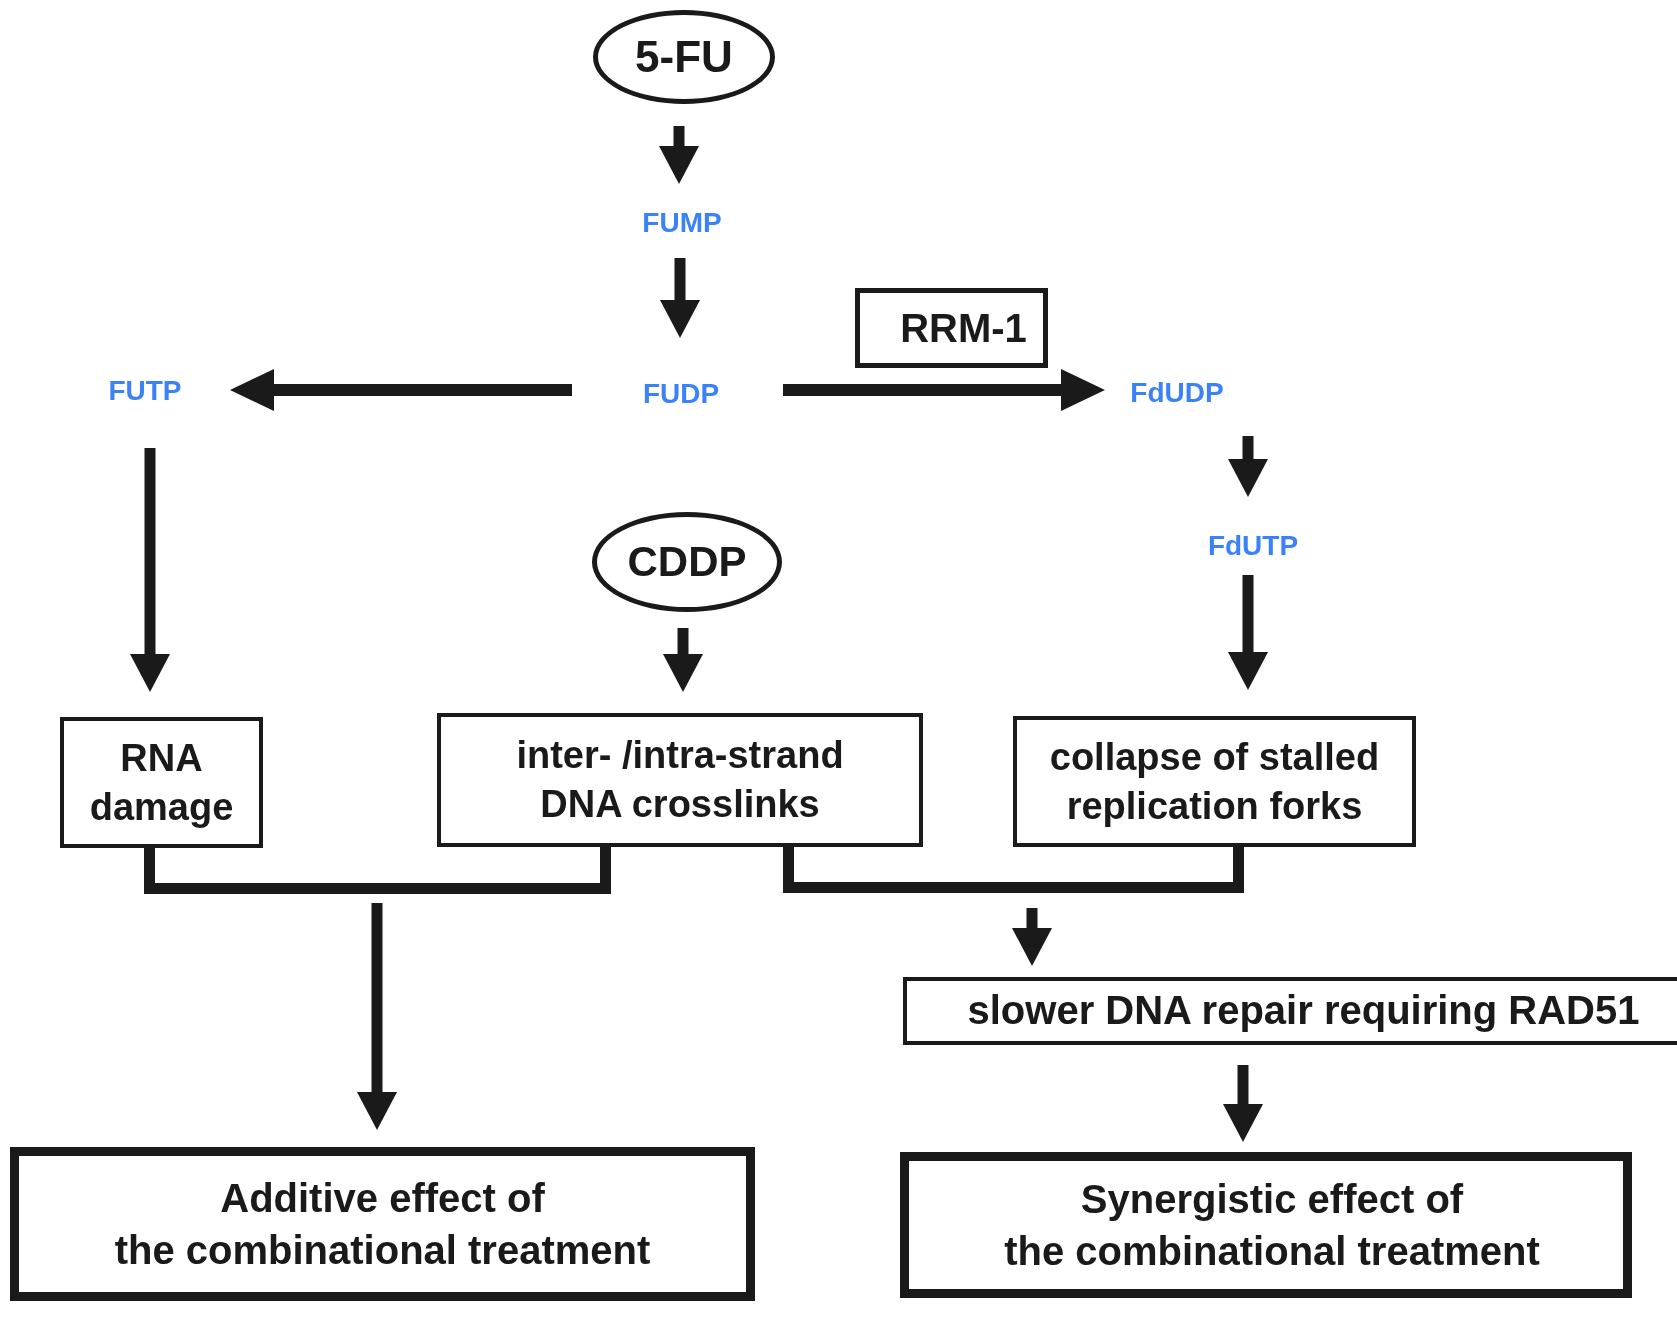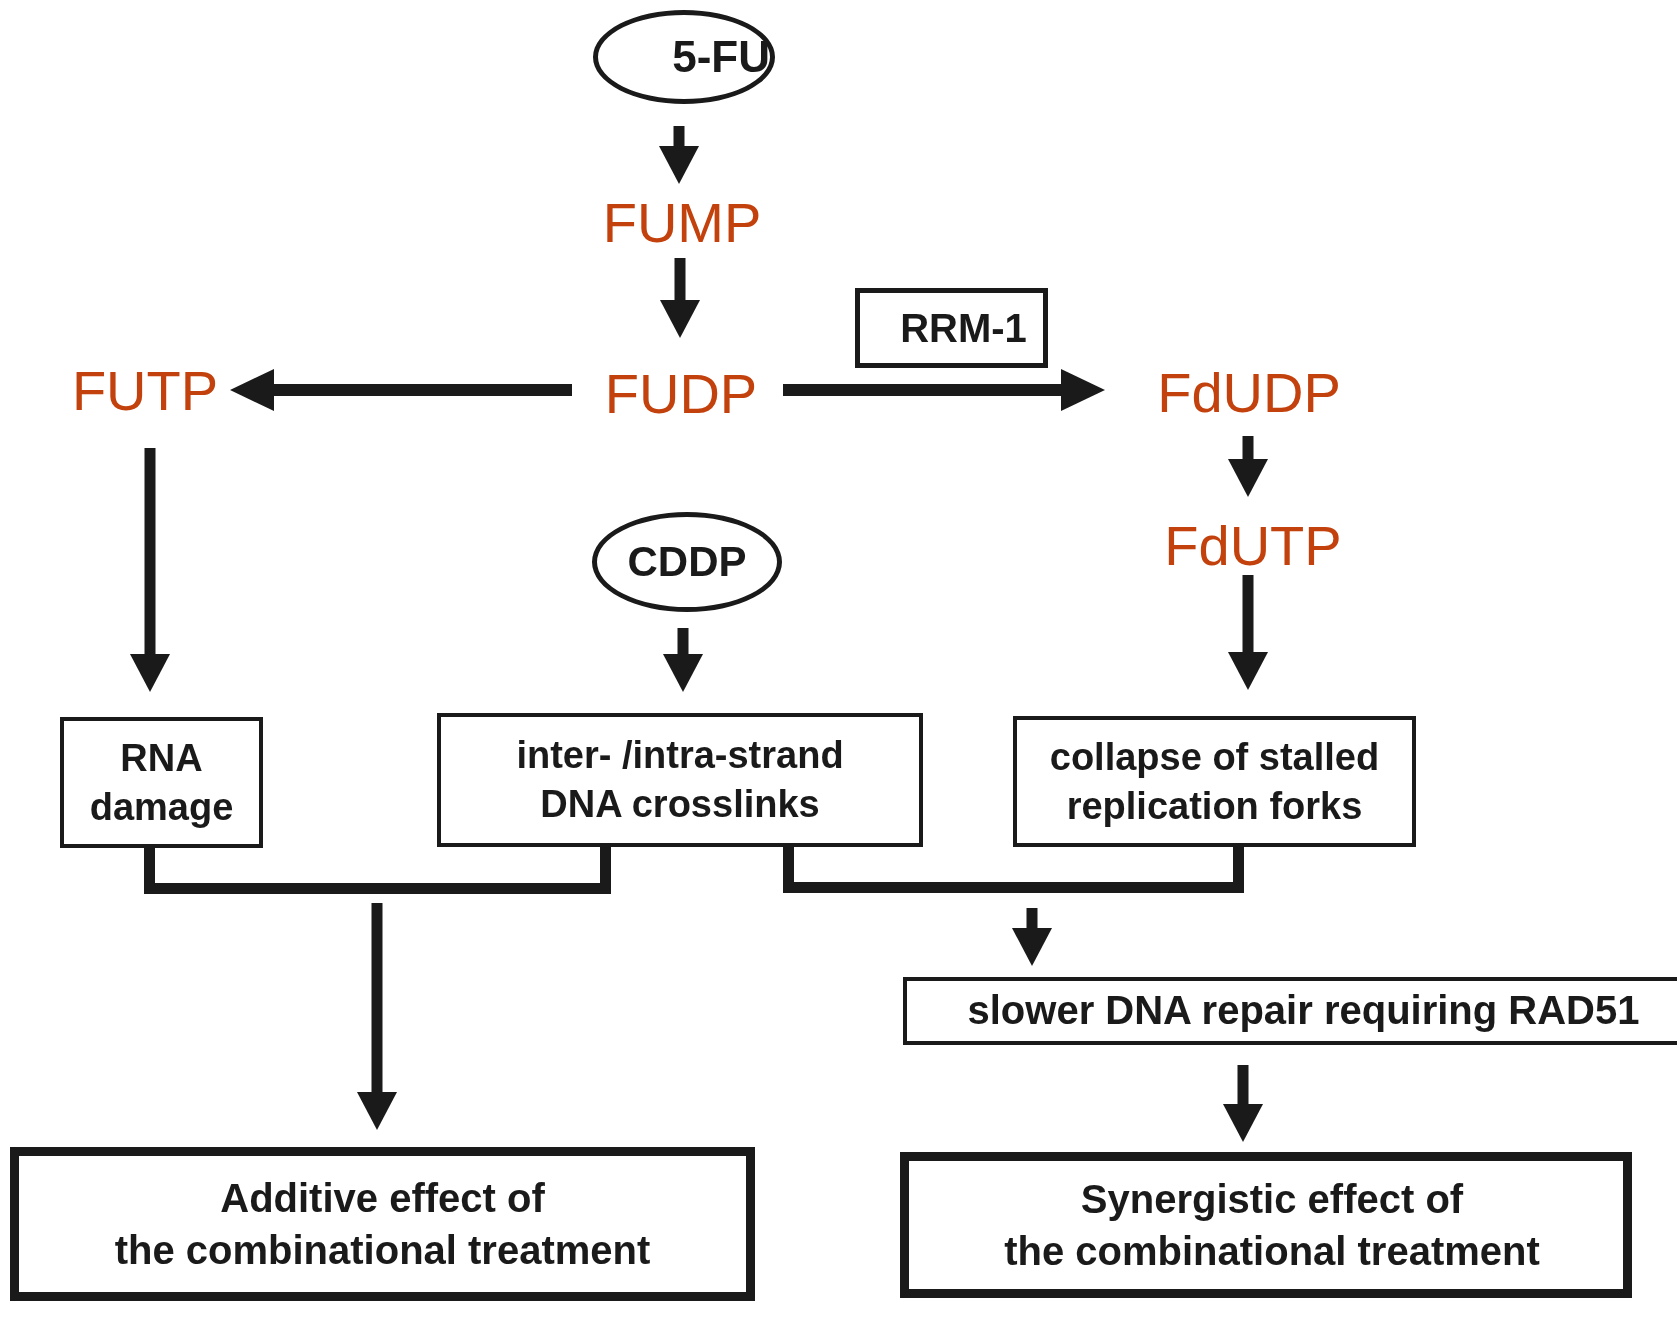--- a/index.html
+++ b/index.html
@@ -3,21 +3,21 @@
 <meta charset="utf-8">
 <style>
   html,body{margin:0;padding:0;}
   body{
     width:1677px;height:1319px;position:relative;background:#ffffff;
     font-family:"Liberation Sans", sans-serif;color:#1a1a1a;overflow:hidden;
   }
   
   .node-label{
     position:absolute;transform:translate(-50%,-50%);
-    font-weight:400;font-size:56px;color:#c2410c;white-space:nowrap;line-height:1;
+    font-weight:700;font-size:28px;color:#3b82f6;white-space:nowrap;line-height:1;
   }
   
   .ellipse{
     position:absolute;border:5px solid #1a1a1a;border-radius:50%;
     display:flex;align-items:center;justify-content:center;
     font-weight:700;color:#1a1a1a;background:#ffffff;box-sizing:border-box;
   }
   .rect{
     position:absolute;border:4px solid #1a1a1a;background:#ffffff;box-sizing:border-box;
     display:flex;flex-direction:column;align-items:center;justify-content:center;
@@ -37,21 +37,21 @@
   .arrow-h.to-left .head{position:absolute;left:0;top:50%;transform:translateY(-50%);width:0;height:0;
     border-top:21px solid transparent;border-bottom:21px solid transparent;border-right:44px solid #1a1a1a;}
   .arrow-h.to-right .shaft{left:0;right:40px;}
   .arrow-h.to-right .head{position:absolute;right:0;top:50%;transform:translateY(-50%);width:0;height:0;
     border-top:21px solid transparent;border-bottom:21px solid transparent;border-left:44px solid #1a1a1a;}
   .line{position:absolute;background:#1a1a1a;}
 </style>
 </head>
 <body>
 
-<div class="ellipse" style="left:593px;top:10px;width:182px;height:94px;font-size:44px;justify-content:flex-end;">
+<div class="ellipse" style="left:593px;top:10px;width:182px;height:94px;font-size:44px;">
   <span>5-FU</span>
 </div>
 
 <div class="arrow-v" style="left:657px;top:126px;height:58px;">
   <div class="shaft" style="height:24px;"></div>
     <div class="head"></div>
 </div>
 
 <span class="node-label" style="left:682px;top:223px;">FUMP</span>
 
@@ -71,21 +71,21 @@
 
 <div class="arrow-h to-right" style="left:783px;top:368px;width:322px;">
   <div class="shaft"></div>
     <div class="head"></div>
 </div>
 
 <div class="rect" style="left:855px;top:288px;width:193px;height:80px;border-width:5px;">
   <span style="font-size:40px;line-height:1;margin-left:24px;">RRM-1</span>
 </div>
 
-<span class="node-label" style="left:1249px;top:393px;text-align:right;">FdUDP</span>
+<span class="node-label" style="left:1177px;top:393px;text-align:right;">FdUDP</span>
 
 <div class="arrow-v" style="left:1226px;top:436px;height:61px;">
   <div class="shaft" style="height:27px;"></div>
     <div class="head"></div>
 </div>
 
 <span class="node-label" style="left:1253px;top:546px;">FdUTP</span>
 
 <div class="ellipse" style="left:592px;top:512px;width:190px;height:100px;font-size:42px;">
   <span>CDDP</span>

